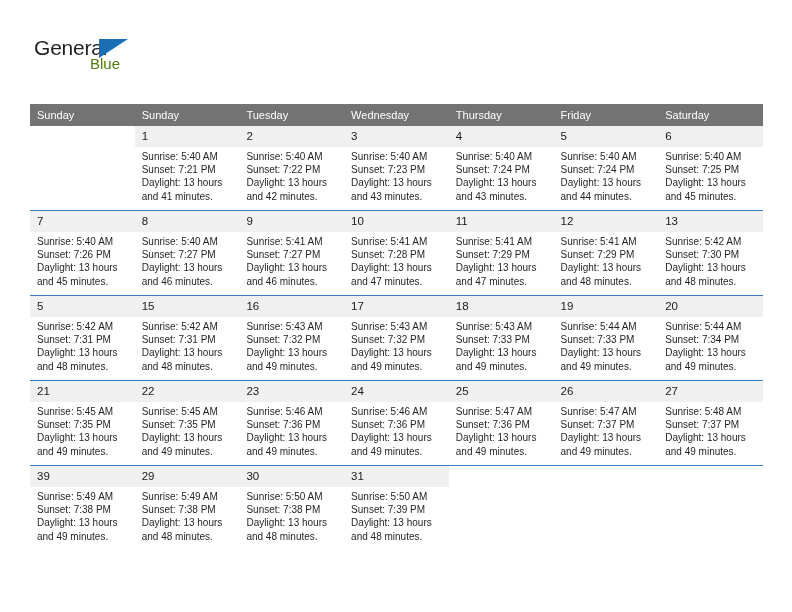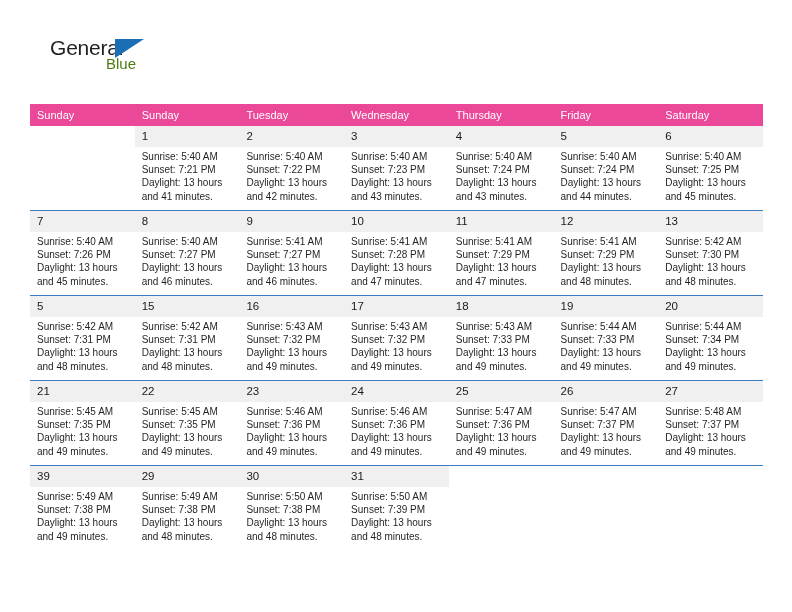--- a/index.html
+++ b/index.html
@@ -17,21 +17,21 @@
   .page {
     position: relative;
     width: 792px;
     height: 612px;
     box-sizing: border-box;
   }
 
   
   .top-bar {
     position: absolute;
-    left: 16px;
+    left: 0;
     top: 0;
     width: 664px;
     height: 96px;
   }
   .logo {
     position: absolute;
     left: 34px;
     top: 36px;
     width: 150px;
     height: 48px;
@@ -87,21 +87,21 @@
   
   .calendar {
     position: absolute;
     left: 30px;
     top: 104px;
     width: 733px;
     border-collapse: collapse;
     table-layout: fixed;
   }
   .calendar th {
-    background: #ec4899;
+    background: #737373;
     color: #ffffff;
     font-weight: normal;
     font-size: 11px;
     text-align: left;
     padding: 5px 0 5px 7px;
     height: 12px;
     border: none;
   }
   .calendar td {
     vertical-align: top;

